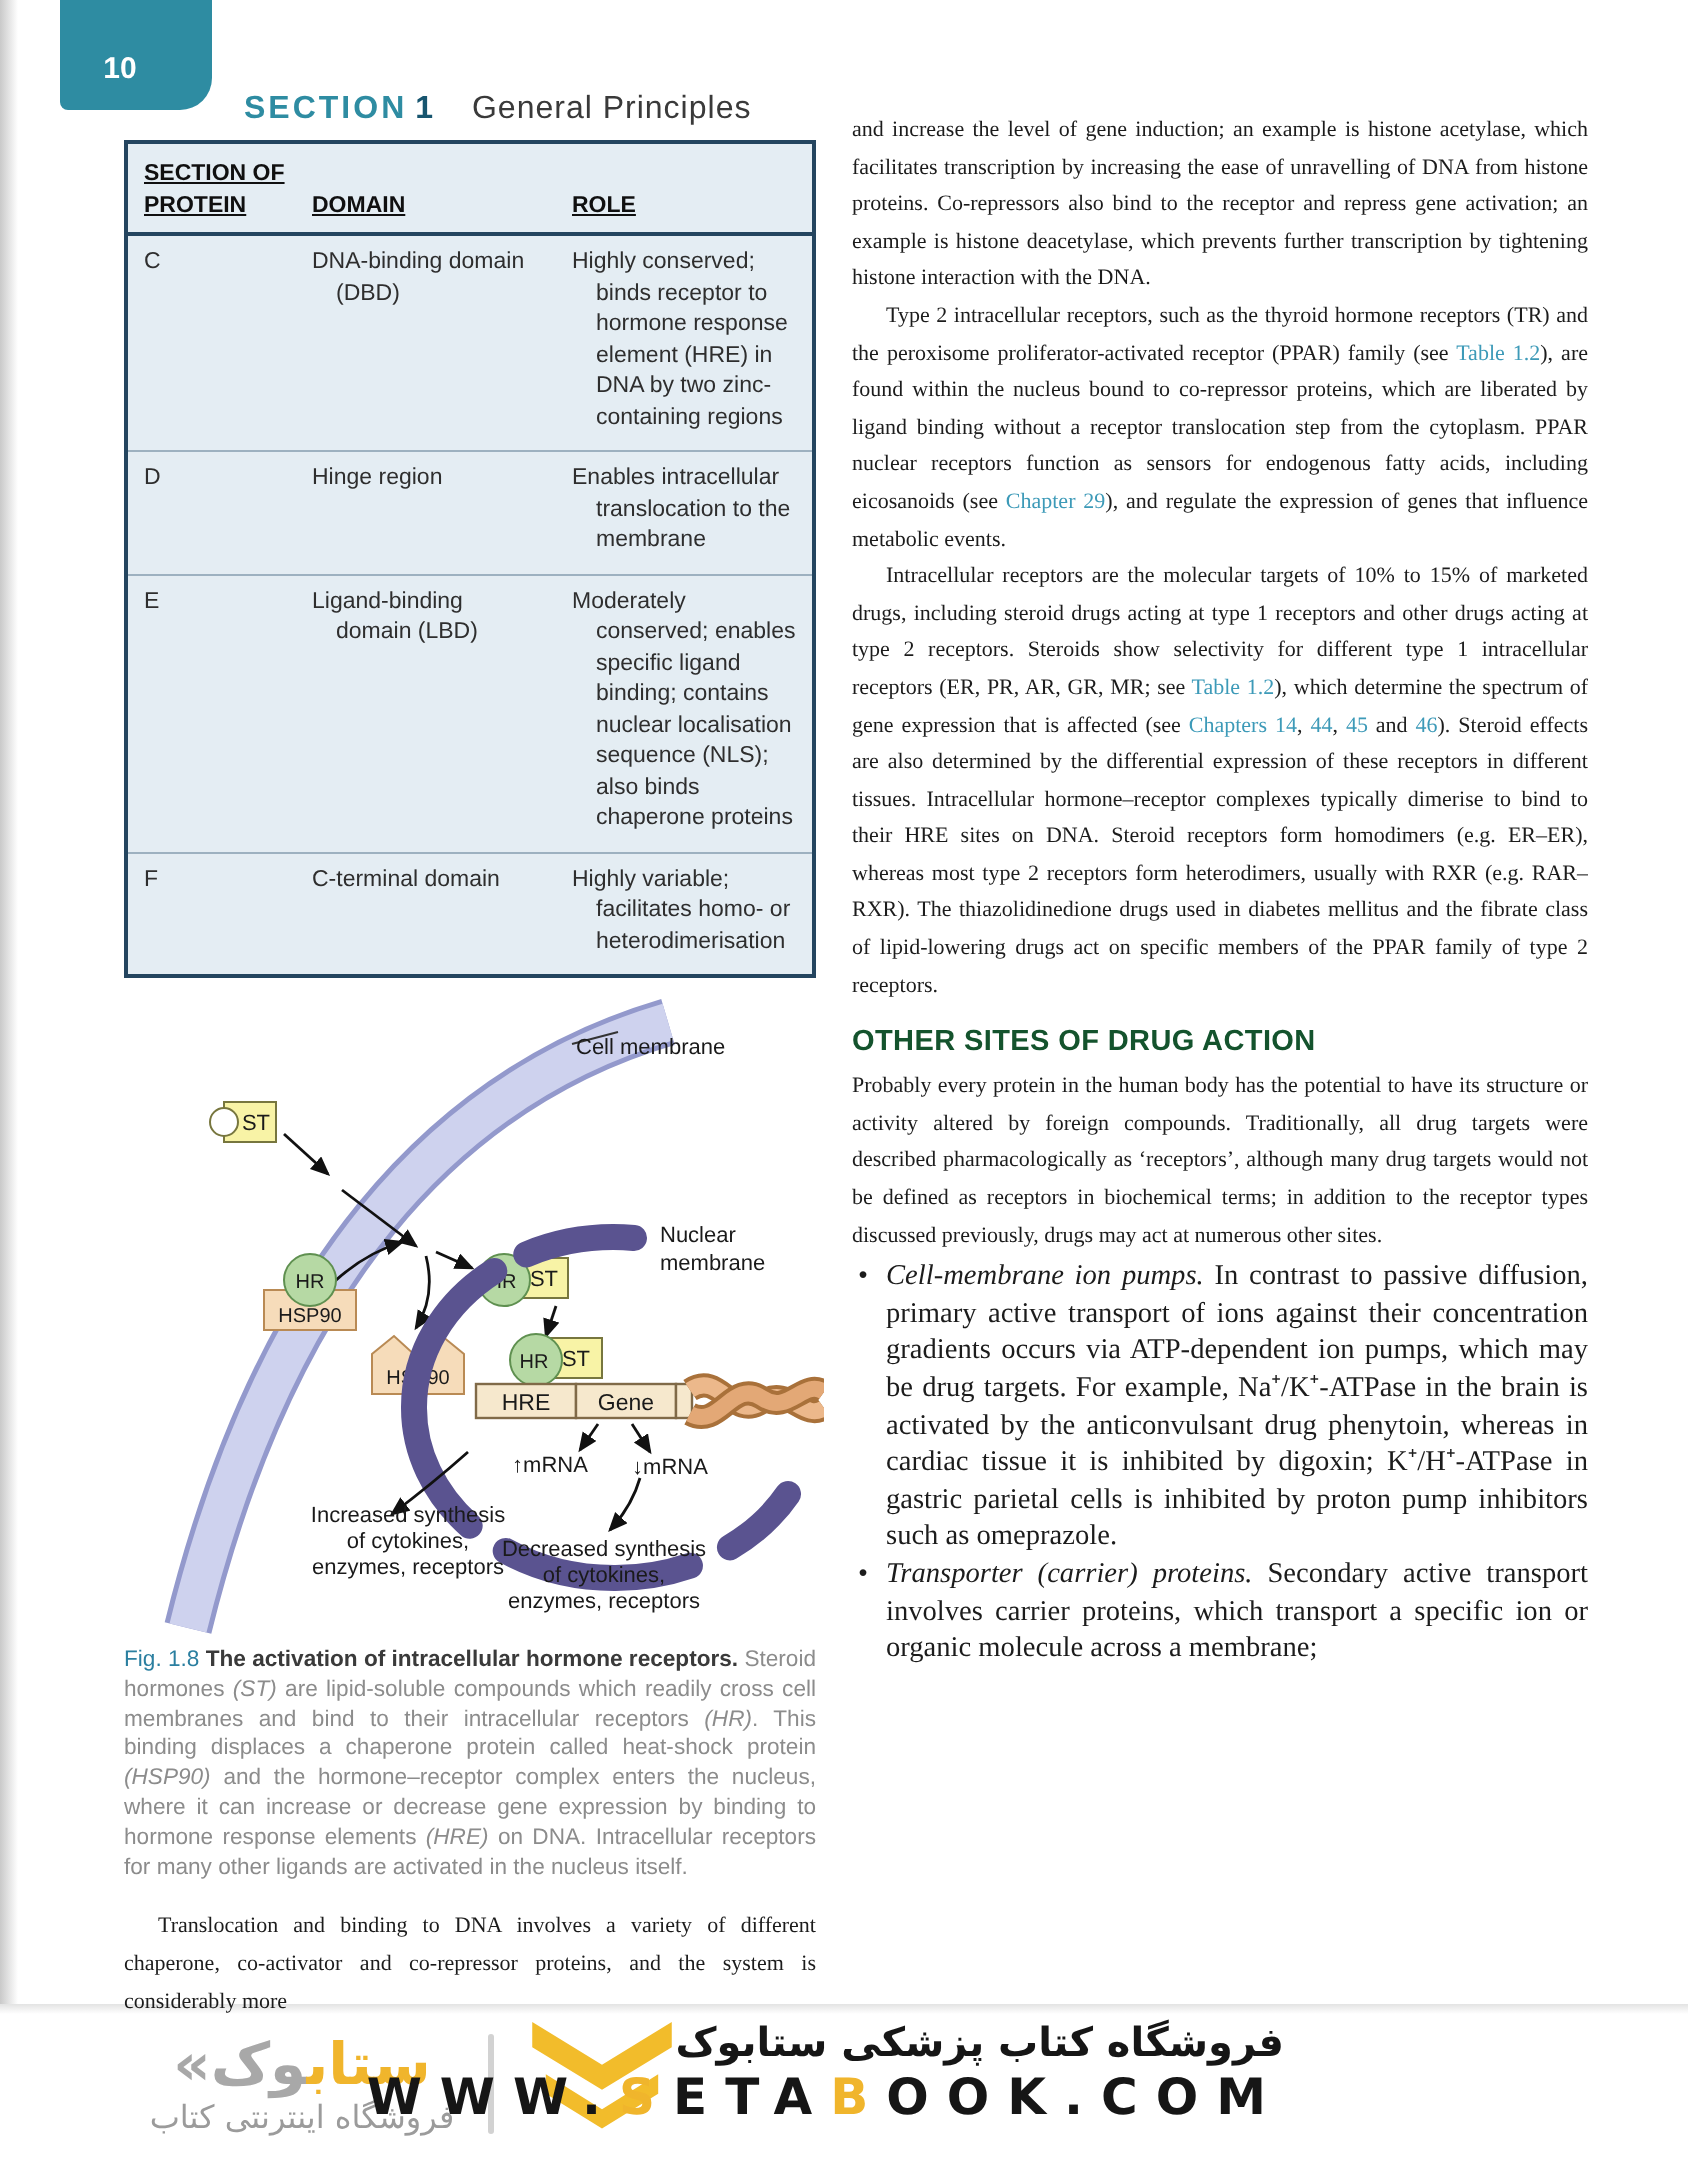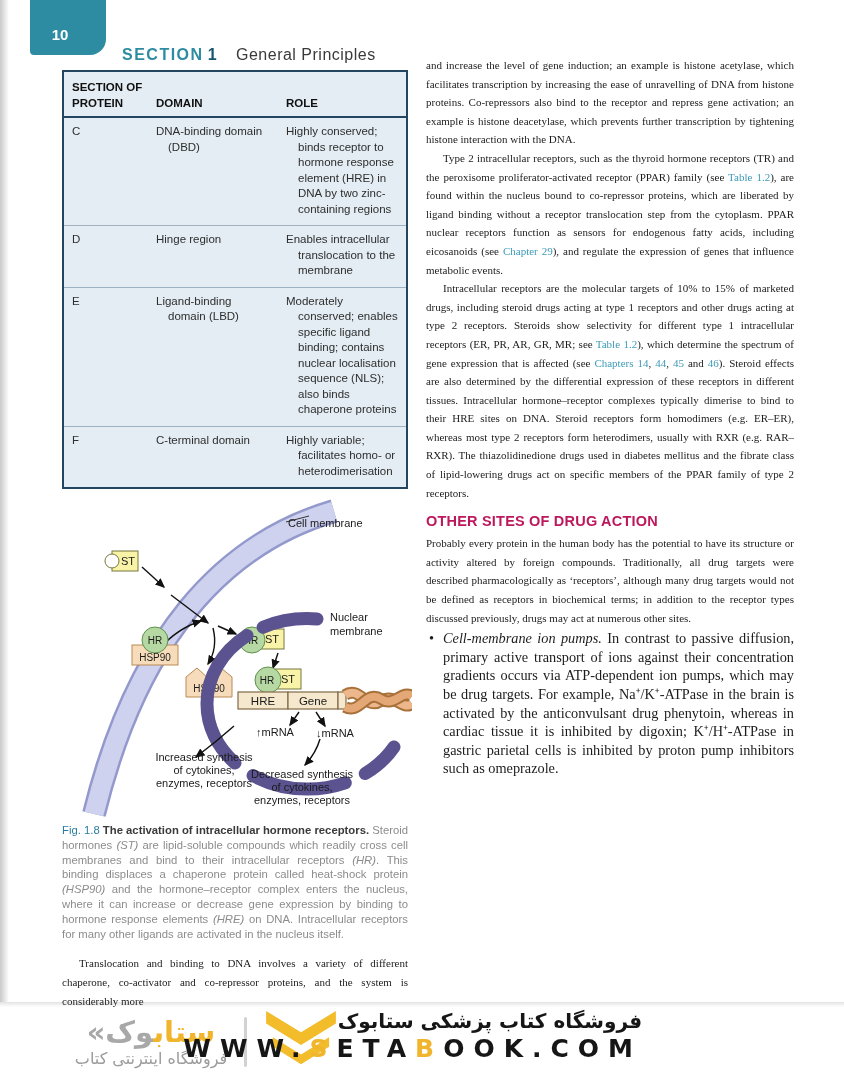--- a/index.html
+++ b/index.html
@@ -26,40 +26,40 @@
 
   
   .table-caption{display:flex;align-items:flex-start;margin-bottom:6px;}
   .table-label{background:#1d5a78;color:#fff;font-weight:bold;font-size:13.5px;
         padding:10px 10px;min-width:60px;text-align:center;}
   .table-title{font-weight:bold;font-size:15px;line-height:19px;color:#1f1f1f;
         margin-left:12px;padding-top:2px;}
   table.t13{width:100%;border-collapse:collapse;background:#e4edf3;border:2px solid #24455f;
         font-size:11.5px;line-height:15.5px;color:#2e2e2e;}
   table.t13 th{text-align:left;font-weight:bold;color:#101010;padding:8px 4px 5px 8px;
-        border-bottom:2px solid #24455f;vertical-align:bottom;}
+        border-bottom:2px solid #24455f;vertical-align:bottom;text-decoration:underline;}
   table.t13 th.c1{width:72px;} table.t13 th.c2{width:118px;}
   table.t13 td{vertical-align:top;padding:6px 6px 8px 20px;text-indent:-12px;
         border-bottom:1px solid #9db1c0;}
   table.t13 td.sec{padding-left:8px;text-indent:0;}
   table.t13 tbody tr:last-child td{border-bottom:none;}
 
   
   .figure-svg{display:block;margin:10px 0 0 0;}
   .fig-caption{font-size:11.3px;line-height:14.8px;color:#8c8c8c;text-align:justify;
         margin:6px 0 0 0;}
   .figno{color:#2b7fa0;font-weight:normal;}
   .capb{color:#3a3a3a;font-weight:bold;}
 
   
   .body-serif{font-family:"Liberation Serif",serif;font-size:11px;line-height:18.6px;
         color:#1c1c1c;text-align:justify;margin:0;}
   .indent{text-indent:17px;}
   .left-para{margin-top:13px;}
-  h2.subhead{font-family:"Liberation Sans",sans-serif;font-size:14.5px;color:#be185d;
+  h2.subhead{font-family:"Liberation Sans",sans-serif;font-size:14.5px;color:#14532d;
         letter-spacing:.2px;margin:11px 0 5px 0;}
   ul.bullets{list-style:none;margin:2px 0 0 0;padding:0 0 0 17px;}
   ul.bullets li{position:relative;font-family:"Liberation Serif",serif;font-size:14.3px;
         line-height:18.6px;color:#1c1c1c;text-align:justify;}
   ul.bullets li::before{content:"\2022";position:absolute;left:-14px;top:0;color:#1c1c1c;}
   .s-i{font-style:italic;}
   .s-link{color:#3d9ab8;}
   .s-hl{color:#f0b52c;}
 
   
@@ -247,20 +247,21 @@
   </div>
 
   <div class="right-col">
     <p class="body-serif">and increase the level of gene induction; an example is histone acetylase, which facilitates transcription by increasing the ease of unravelling of DNA from histone proteins. Co-repressors also bind to the receptor and repress gene activation; an example is histone deacetylase, which prevents further transcription by tightening histone interaction with the DNA.</p>
     <p class="body-serif indent"><span class="s-n">Type 2 intracellular receptors, such as the thyroid hormone receptors (TR) and the peroxisome proliferator-activated receptor (PPAR) family (see </span><span class="s-link">Table 1.2</span><span class="s-n">), are found within the nucleus bound to co-repressor proteins, which are liberated by ligand binding without a receptor translocation step from the cytoplasm. PPAR nuclear receptors function as sensors for endogenous fatty acids, including eicosanoids (see </span><span class="s-link">Chapter 29</span><span class="s-n">), and regulate the expression of genes that influence metabolic events.</span></p>
     <p class="body-serif indent"><span class="s-n">Intracellular receptors are the molecular targets of 10% to 15% of marketed drugs, including steroid drugs acting at type 1 receptors and other drugs acting at type 2 receptors. Steroids show selectivity for different type 1 intracellular receptors (ER, PR, AR, GR, MR; see </span><span class="s-link">Table 1.2</span><span class="s-n">), which determine the spectrum of gene expression that is affected (see </span><span class="s-link">Chapters 14</span><span class="s-n">, </span><span class="s-link">44</span><span class="s-n">, </span><span class="s-link">45</span><span class="s-n"> and </span><span class="s-link">46</span><span class="s-n">). Steroid effects are also determined by the differential expression of these receptors in different tissues. Intracellular hormone–receptor complexes typically dimerise to bind to their HRE sites on DNA. Steroid receptors form homodimers (e.g. ER–ER), whereas most type 2 receptors form heterodimers, usually with RXR (e.g. RAR–RXR). The thiazolidinedione drugs used in diabetes mellitus and the fibrate class of lipid-lowering drugs act on specific members of the PPAR family of type 2 receptors.</span></p>
     <h2 class="subhead">OTHER SITES OF DRUG ACTION</h2>
     <p class="body-serif">Probably every protein in the human body has the potential to have its structure or activity altered by foreign compounds. Traditionally, all drug targets were described pharmacologically as ‘receptors’, although many drug targets would not be defined as receptors in biochemical terms; in addition to the receptor types discussed previously, drugs may act at numerous other sites.</p>
     <ul class="bullets">
       <li><span class="s-i">Cell-membrane ion pumps.</span><span class="s-n"> In contrast to passive diffusion, primary active transport of ions against their concentration gradients occurs via ATP-dependent ion pumps, which may be drug targets. For example, Na⁺/K⁺-ATPase in the brain is activated by the anticonvulsant drug phenytoin, whereas in cardiac tissue it is inhibited by digoxin; K⁺/H⁺-ATPase in gastric parietal cells is inhibited by proton pump inhibitors such as omeprazole.</span></li>
+      <li><span class="s-i">Transporter (carrier) proteins.</span><span class="s-n"> Secondary active transport involves carrier proteins, which transport a specific ion or organic molecule across a membrane;</span></li>
     </ul>
   </div>
 
   <div class="footer">
     <div class="logo-group">
       <div class="wordmark-block">
         <div class="wordmark"><span class="wm-yellow">ستاب</span><span class="wm-gray">وک»</span></div>
         <div class="tagline">فروشگاه اینترنتی کتاب</div>
       </div>
       <div class="logo-divider"></div>

